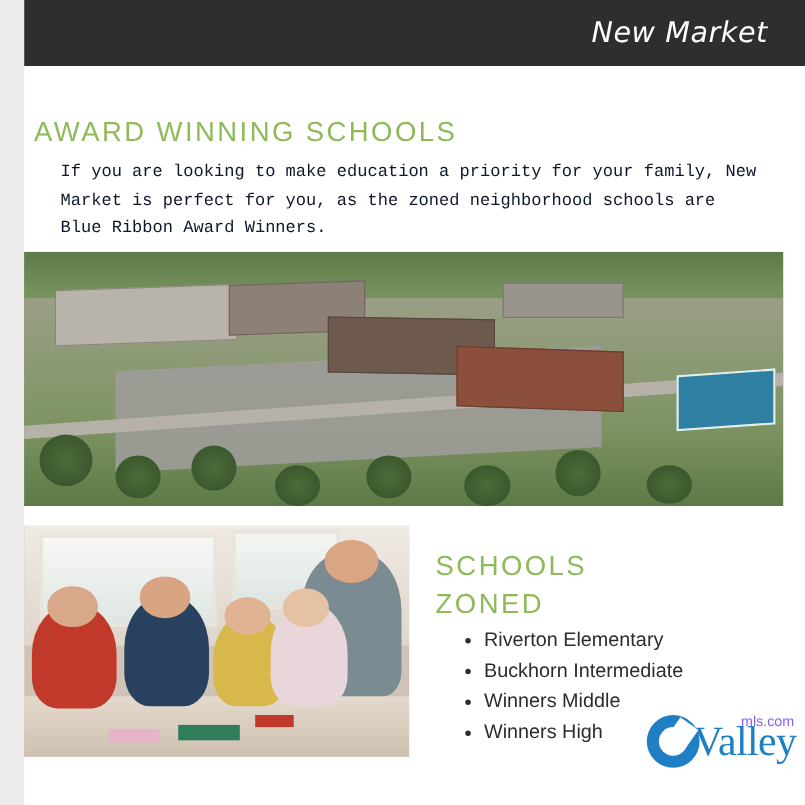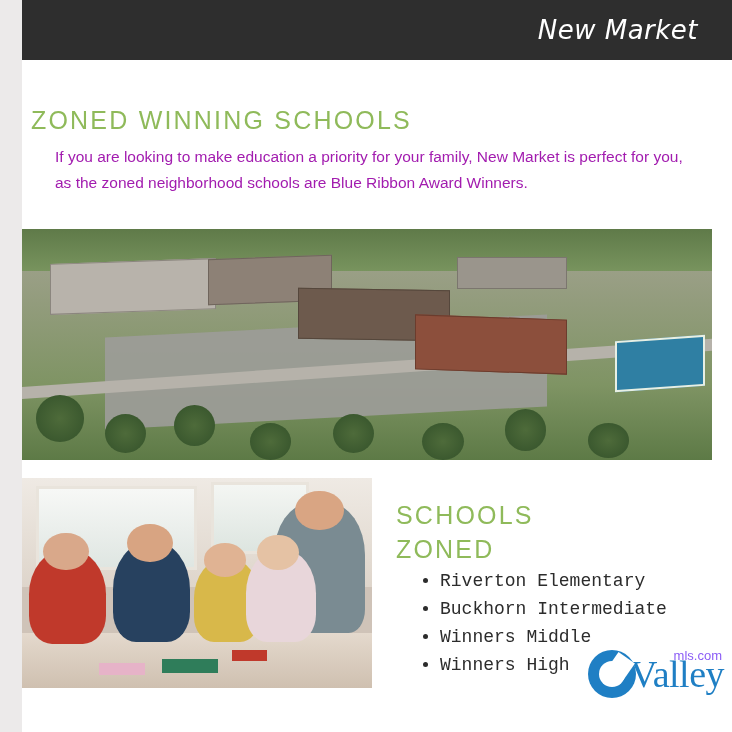--- a/index.html
+++ b/index.html
@@ -55,22 +55,22 @@
     letter-spacing: 2.2px;
     font-weight: 400;
     font-family: "Liberation Sans", sans-serif;
   }
   .body-text {
     position: absolute;
     left: 33px; top: 70px;
     width: 640px;
     font-size: 15.5px;
     line-height: 1.65;
-    color: #a21caf;
-    font-family: Liberation Sans, sans-serif;
+    color: #0f172a;
+    font-family: Liberation Mono, monospace;
   }
   
   .photo-aerial {
     position: absolute;
     left: 0px; top: 155px;
     width: 690px; height: 231px;
     overflow: hidden;
     background: #6f8c5a;
   }
   .photo-aerial .field-top {
@@ -176,21 +176,21 @@
     left: 374px; top: 425px;
     color: #8fba5a;
     font-size: 25px;
     letter-spacing: 2.2px;
     line-height: 1.35;
     font-weight: 400;
   }
   .zoned-list {
     position: absolute;
     left: 400px; top: 494px;
-    font-family: Liberation Mono, monospace;
+    font-family: Liberation Sans, sans-serif;
     font-size: 18px;
     color: #2c2c2c;
     line-height: 1.55;
   }
   .zoned-list li { margin-left: 18px; }
 
   
   .logo {
     position: absolute;
     right: 8px; bottom: 34px;
@@ -245,21 +245,21 @@
 <div class="page">
 
   <div class="left-band"></div>
 
   <div class="header">
     <div class="header-title">New Market</div>
   </div>
 
   <div class="content">
 
-    <div class="section-title">ZONED WINNING SCHOOLS</div>
+    <div class="section-title">AWARD WINNING SCHOOLS</div>
 
     <div class="body-text">If you are looking to make education a priority for your family, New Market is perfect for you, as the zoned neighborhood schools are Blue Ribbon Award Winners.</div>
 
     <div class="photo-aerial">
       <div class="field-top"></div>
       <div class="ground"></div>
       <div class="lot"></div>
       <div class="road"></div>
       <div class="bldg1"></div>
       <div class="bldg2"></div>

